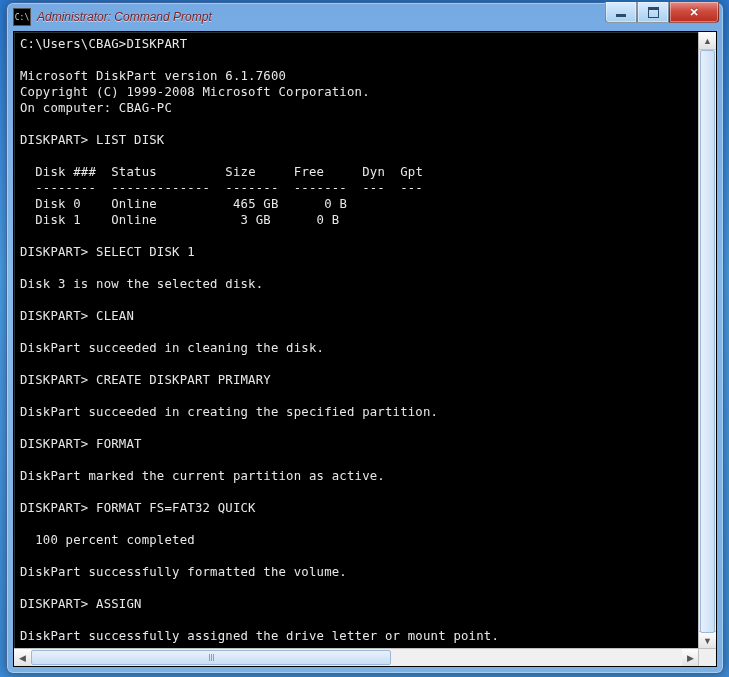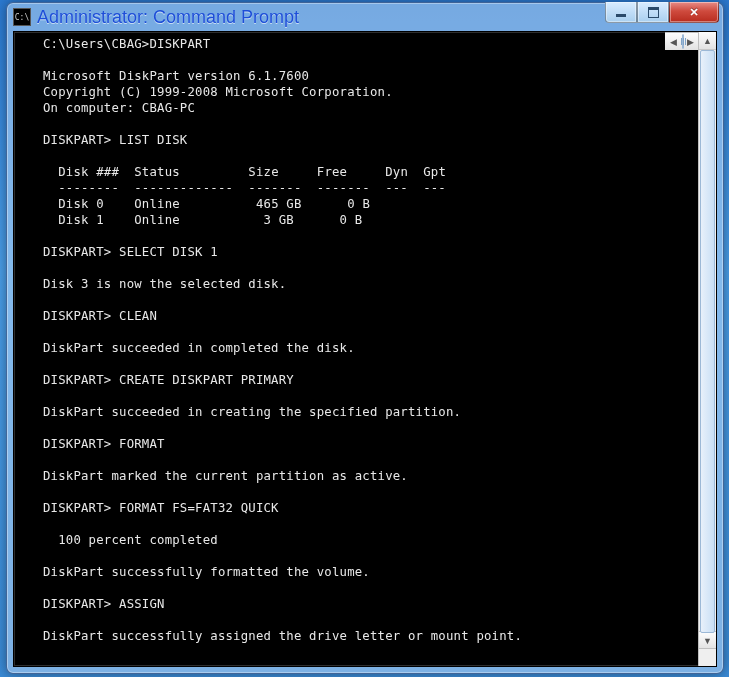--- a/index.html
+++ b/index.html
@@ -38,24 +38,25 @@
     border: 1px solid #555;
     margin-right: 6px;
     display: inline-flex;
     align-items: center;
     justify-content: center;
     color: #ccc;
     font-size: 8px;
     font-family: monospace;
   }
   .title-text {
-    font-size: 18px;
-    color: #1d4ed8;
+    font-size: 12px;
+    color: #7f1d1d;
     text-shadow: 0 1px 0 rgba(255,255,255,0.6);
     flex: 1;
+    font-style: italic;
   }
   .win-buttons {
     display: flex;
     gap: 0;
     position: absolute;
     right: 4px;
     top: -1px;
   }
   .win-btn {
     width: 30px;
@@ -94,23 +95,22 @@
     border-top: 3px solid #2a4a6a;
   }
   .client-area {
     flex: 1;
     margin: 0 6px 6px 6px;
     background: #000;
     border: 1px solid rgba(0,0,0,0.6);
     box-shadow: inset 0 0 0 1px rgba(255,255,255,0.18);
     position: relative;
     display: flex;
-    flex-direction: row;
+    flex-direction: column;
     overflow: hidden;
-    padding-left: 23px;
   }
   .terminal {
     flex: 1;
     padding: 4px 4px 4px 6px;
     overflow: hidden;
     position: relative;
   }
   pre.console {
     margin: 0;
     font-family: "Lucida Console", Consolas, monospace;
@@ -240,21 +240,21 @@
   --------  -------------  -------  -------  ---  ---
   <span>Disk 0</span>    <span>Online</span>          <span>465 GB</span>      <span>0 B</span>
   <span>Disk 1</span>    <span>Online</span>           <span>3 GB</span>      <span>0 B</span>
 
 <span>DISKPART&gt;</span> <span>SELECT DISK 1</span>
 
 <span>Disk 3 is now the selected disk.</span>
 
 <span>DISKPART&gt;</span> <span>CLEAN</span>
 
-<span>DiskPart succeeded in completed the disk.</span>
+<span>DiskPart succeeded in cleaning the disk.</span>
 
 <span>DISKPART&gt;</span> <span>CREATE DISKPART PRIMARY</span>
 
 <span>DiskPart succeeded in creating the specified partition.</span>
 
 <span>DISKPART&gt;</span> <span>FORMAT</span>
 
 <span>DiskPart marked the current partition as active.</span>
 
 <span>DISKPART&gt;</span> <span>FORMAT FS=FAT32 QUICK</span>

